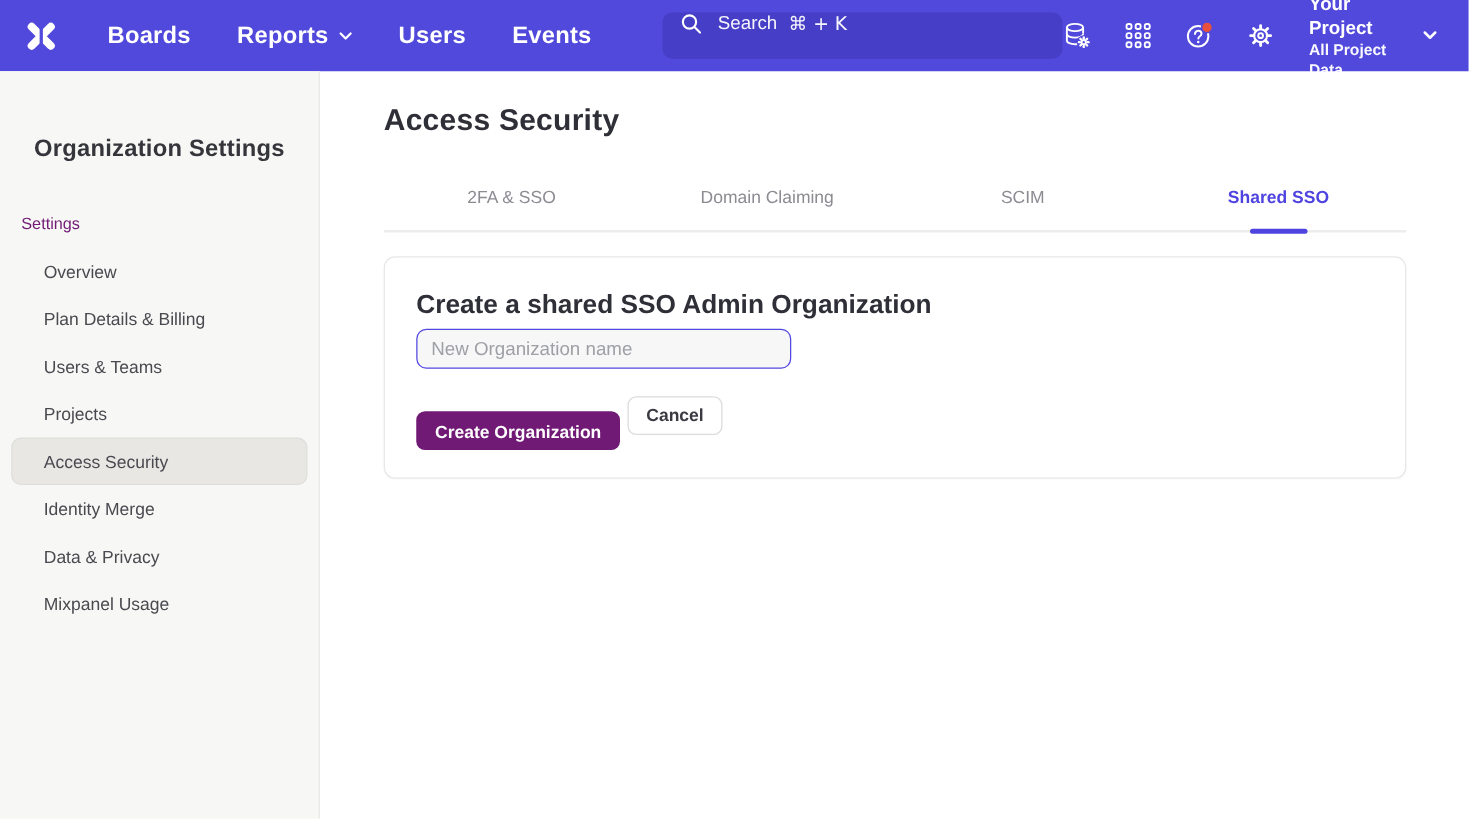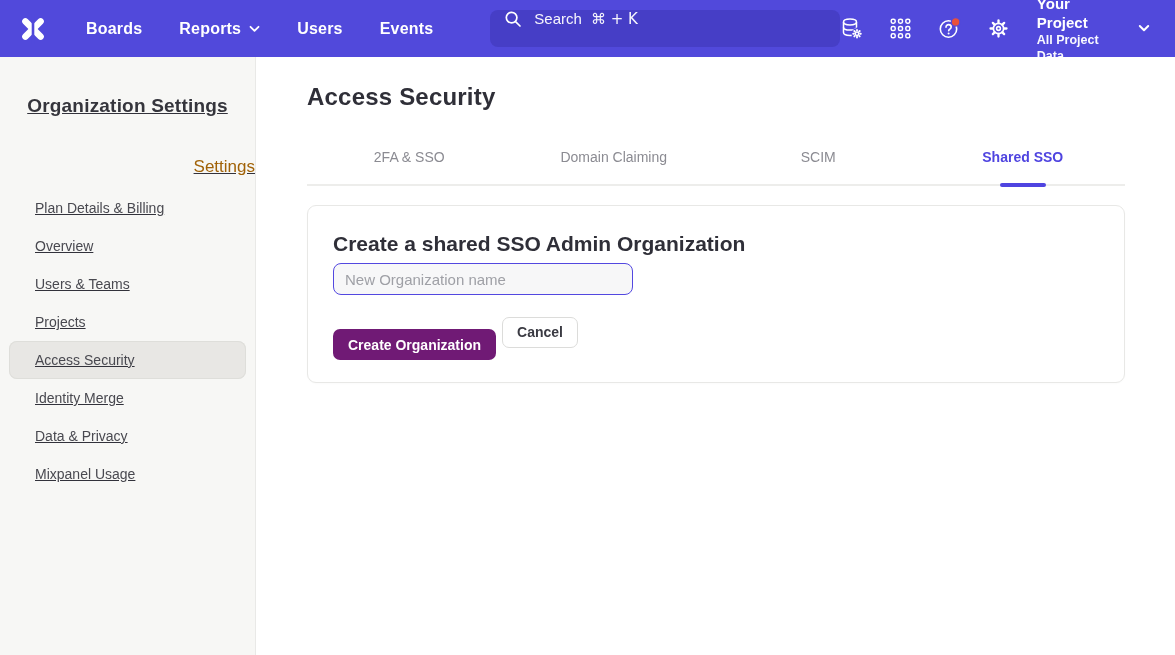--- a/index.html
+++ b/index.html
@@ -5,21 +5,21 @@
   * { margin:0; padding:0; box-sizing:border-box; }
   html,body { width:1175px; height:655px; overflow:hidden; }
   body { font-family:"Liberation Sans", sans-serif; background:#ffffff; color:#32323b; }
   .app { width:1175px; height:655px; display:flex; flex-direction:column; }
 
   
   .navbar { height:57px; flex:0 0 57px; background:#5149db; display:flex; align-items:center;
             padding:0 25px 0 18px; }
   .logo { width:30px; height:30px; margin-right:38px; display:flex; align-items:center; justify-content:center; cursor:pointer; }
   .nav-items { display:flex; align-items:center; gap:37px; }
-  .nav-item { color:#ffffff; font-size:16px; font-weight:600; letter-spacing:.2px; text-decoration:none;
+  .nav-item { color:#ffffff; font-size:19px; font-weight:600; letter-spacing:.2px; text-decoration:none;
               display:flex; align-items:center; cursor:pointer; white-space:nowrap; }
   .nav-item .chev { margin-left:8px; display:inline-flex; }
 
   .search { margin-left:57px; width:370px; height:37px; background:#463ec6; border-radius:8px;
             display:flex; padding:0 14px; cursor:text; }
   .search .mag { display:inline-flex; margin-right:12px; flex:0 0 auto; }
   .search-text { color:rgba(255,255,255,.95); font-size:15px; }
   .search-shortcut { color:rgba(255,255,255,.95); font-size:15px; margin-left:9px;
                      font-family:"DejaVu Sans","Liberation Sans",sans-serif; }
 
@@ -27,23 +27,23 @@
   .icon-btn { display:inline-flex; align-items:center; justify-content:center; cursor:pointer; }
 
   .project { margin-left:28px; display:flex; align-items:center; gap:16px; cursor:pointer; }
   .project-name { color:#ffffff; font-size:15px; font-weight:700; line-height:19px; }
   .project-view { color:rgba(255,255,255,.96); font-size:12.5px; font-weight:700; line-height:16px; }
 
   
   .body { flex:1; display:flex; min-height:0; }
 
   .sidebar { width:256px; flex:0 0 256px; background:#f7f7f5; border-right:1px solid #e9e9e7;
-             padding-top:38px;text-decoration:underline; }
+             padding-top:52px; }
   .sidebar-title { text-align:center; font-size:19px; font-weight:700; color:#35353c; letter-spacing:.2px; }
-  .section-label { margin:40px 0 0 17px; font-size:17px; color:#a16207;text-align:right; }
+  .section-label { margin:40px 0 0 17px; font-size:13px; color:#701a75; }
   .side-list { list-style:none; margin-top:12px; padding:0 9px; }
   .side-item { height:38px; display:flex; align-items:center; padding-left:26px; font-size:14px;
                color:#494950; border-radius:8px; cursor:pointer; font-weight:500; }
   .side-item.active { background:#e8e7e4; box-shadow:inset 0 0 0 1px #dededa; }
 
   main { flex:1; padding:26px 50px 0 51px; min-width:0; }
   .page-title { font-size:24px; font-weight:700; color:#2f2f38; letter-spacing:.2px; }
 
   .tabs { display:flex; margin-top:38px; border-bottom:2px solid #ededeb; }
   .tab { flex:1; text-align:center; padding-bottom:19px; font-size:14px; color:#8b8b92;
@@ -179,22 +179,22 @@
       </span>
     </div>
   </header>
 
   <div class="body">
 
     <aside class="sidebar">
       <div class="sidebar-title">Organization Settings</div>
       <div class="section-label">Settings</div>
       <ul class="side-list">
+        <li class="side-item">Overview</li>
         <li class="side-item">Plan Details &amp; Billing</li>
-        <li class="side-item">Overview</li>
         <li class="side-item">Users &amp; Teams</li>
         <li class="side-item">Projects</li>
         <li class="side-item active">Access Security</li>
         <li class="side-item">Identity Merge</li>
         <li class="side-item">Data &amp; Privacy</li>
         <li class="side-item">Mixpanel Usage</li>
       </ul>
     </aside>
 
     <main>

